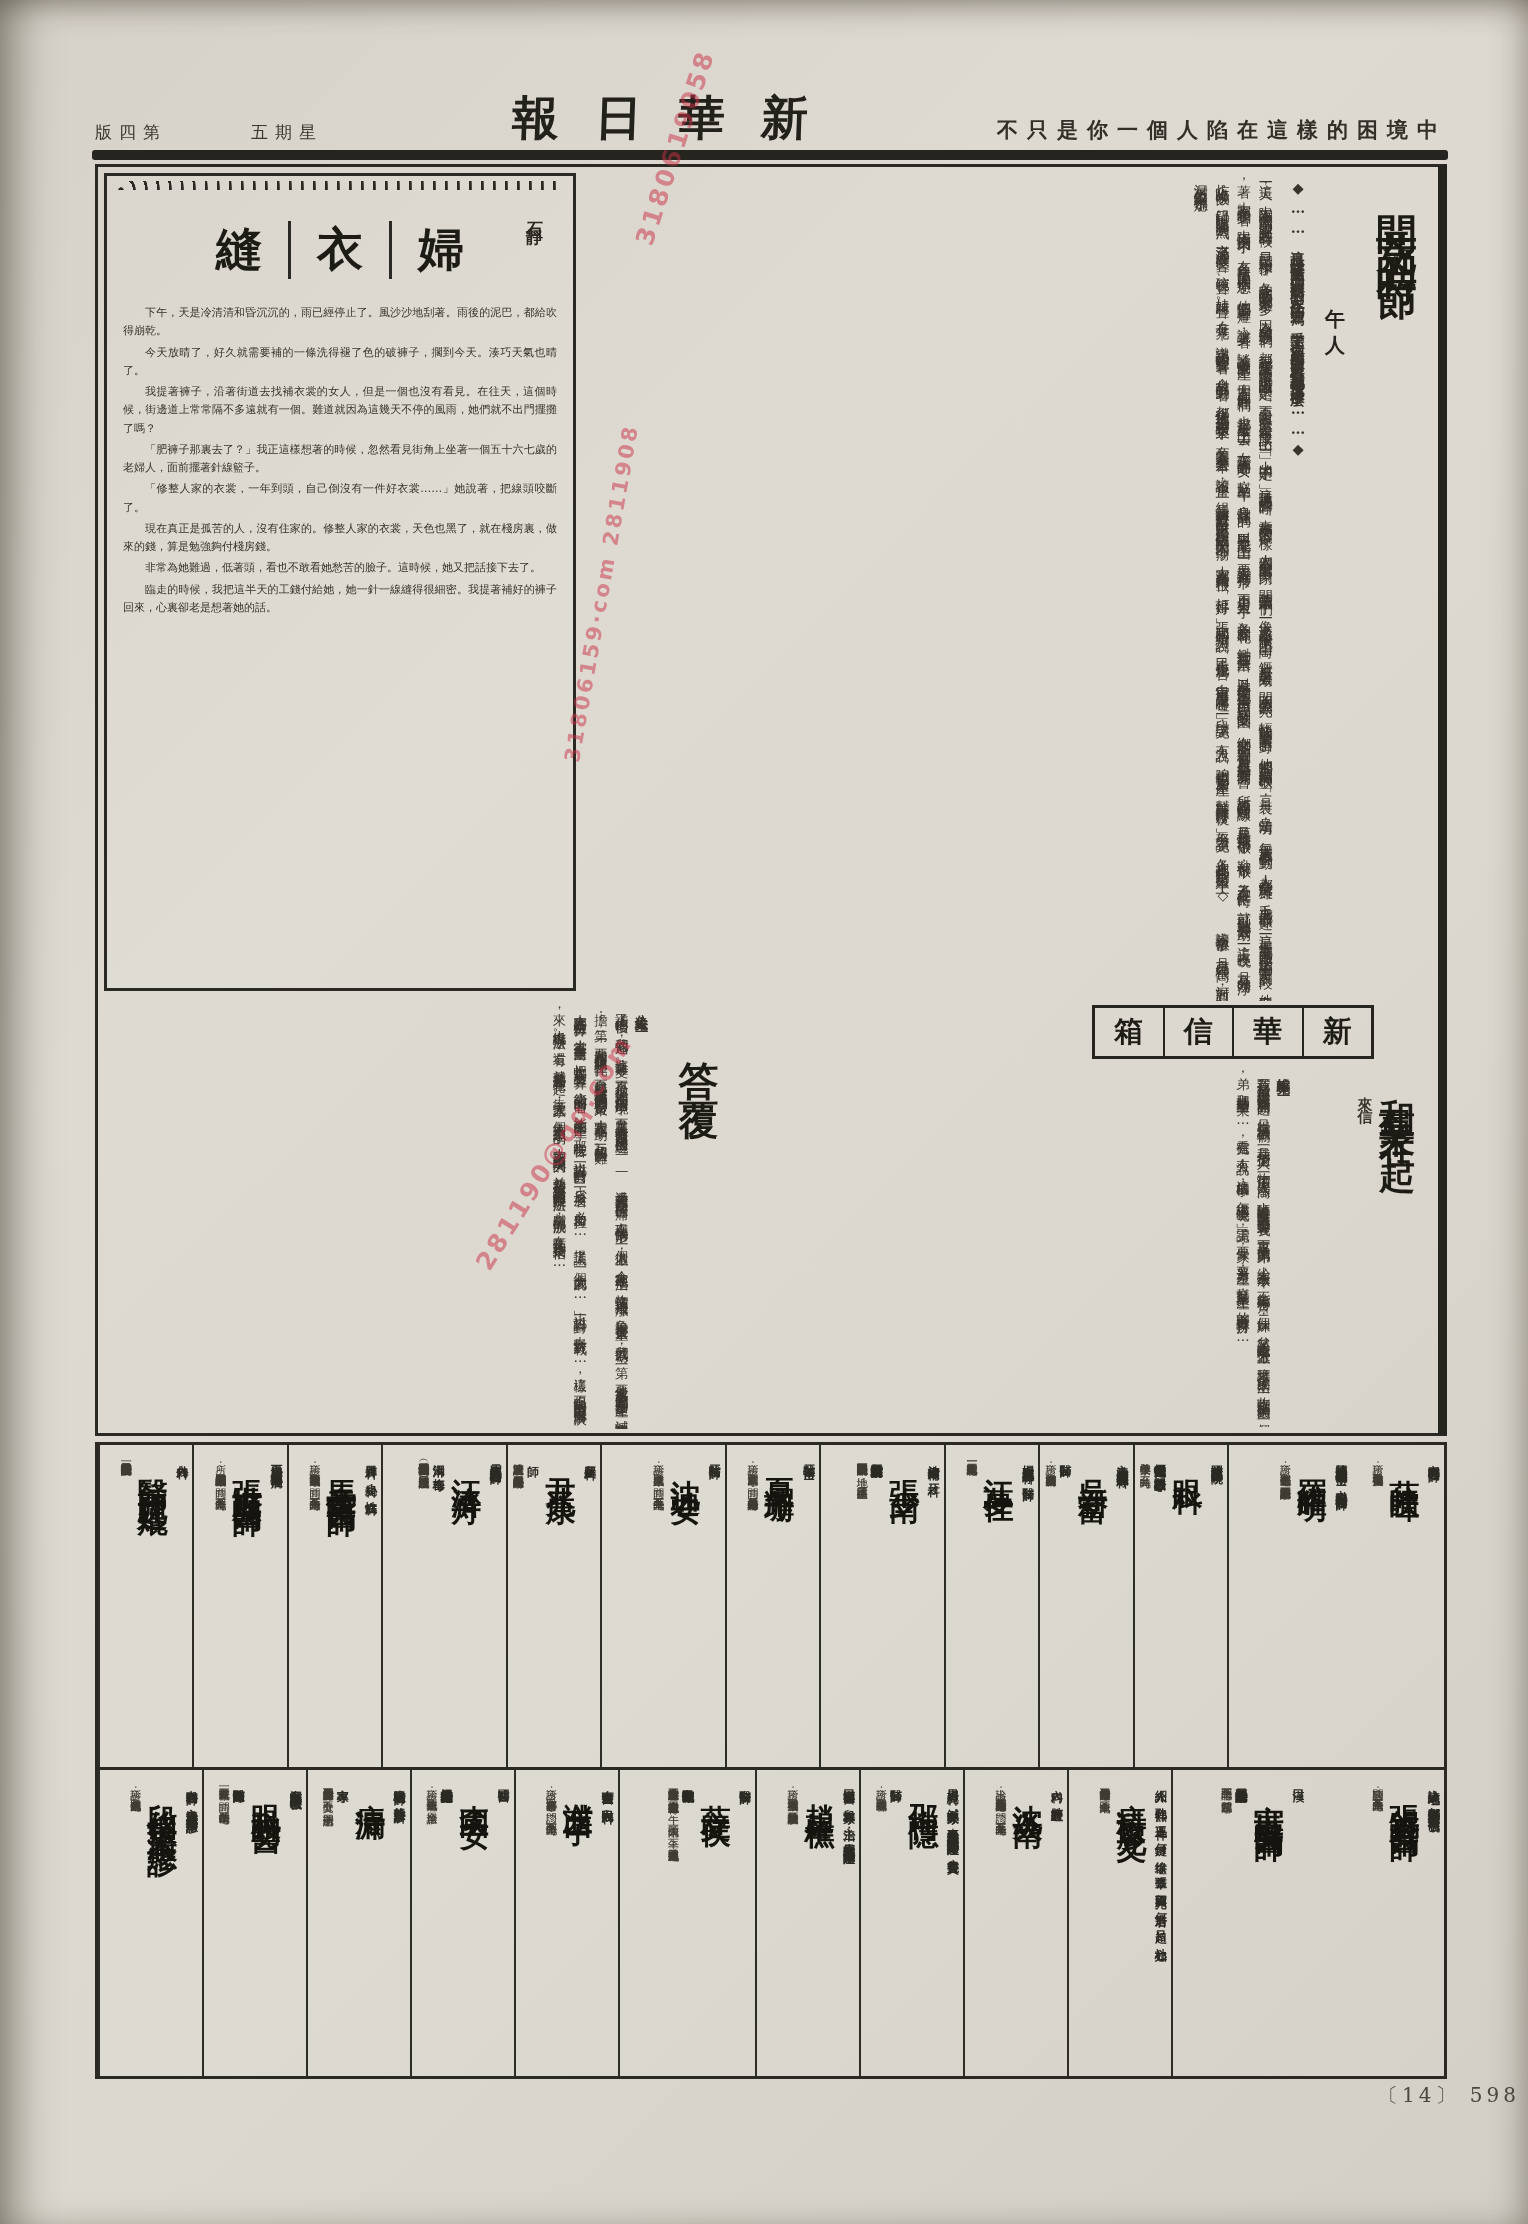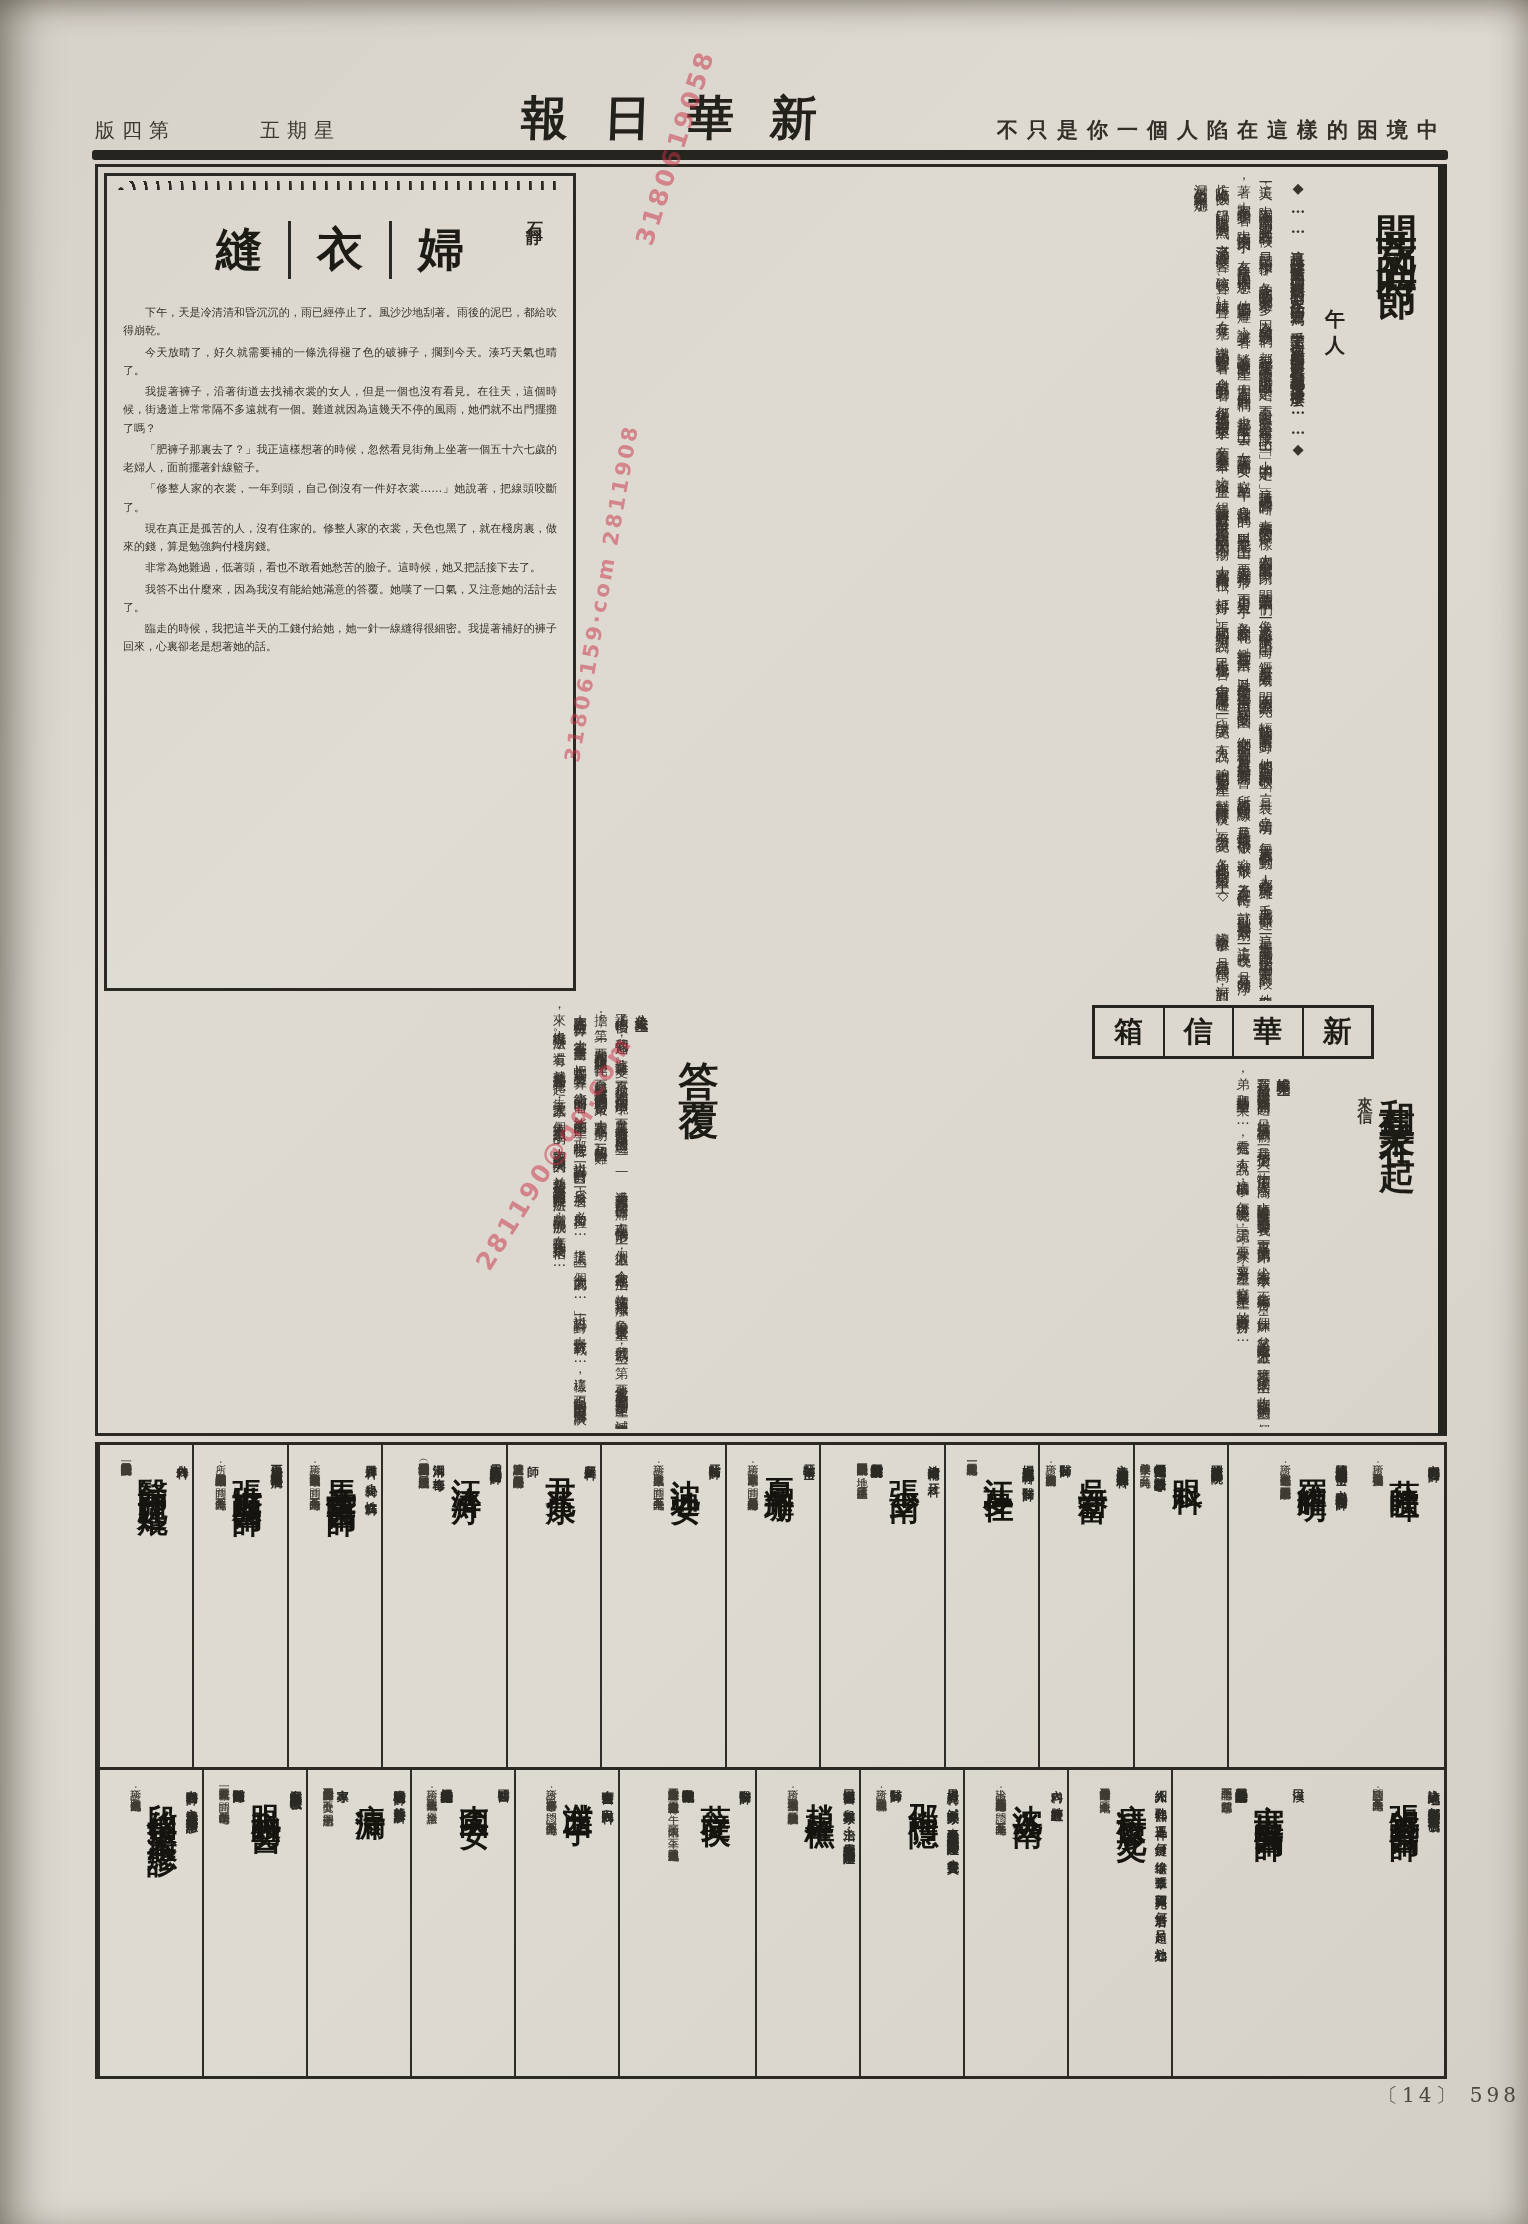--- a/index.html
+++ b/index.html
@@ -1,21 +1,21 @@
 <!DOCTYPE html>
 <html><head>
 <meta charset="utf-8">
 <style>
   html,body{margin:0;padding:0;}
   body{width:1528px;height:2224px;background:#c9c5bc;font-family:"DejaVu Serif","Liberation Serif",serif;color:#34322c;}
   .page{position:relative;width:1528px;height:2224px;background:linear-gradient(135deg,#d6d2c9 0%,#dedad2 30%,#dcd8cf 60%,#d3cfc6 100%);overflow:hidden;
         box-shadow:inset 34px 0 46px -22px rgba(62,56,44,.6), inset -22px 0 34px -18px rgba(62,56,44,.42), inset 0 26px 30px -20px rgba(62,56,44,.35);}
   
   .masthead{position:absolute;left:95px;top:78px;width:1352px;height:72px;display:flex;align-items:flex-end;justify-content:space-between;}
-  .mh-left{display:flex;gap:84px;font-size:20px;letter-spacing:7px;color:#3b3831;padding-bottom:6px;}
+  .mh-left{display:flex;gap:84px;font-size:17px;letter-spacing:7px;color:#3b3831;padding-bottom:6px;}
   .mh-title{font-size:47px;font-weight:900;letter-spacing:36px;color:#23211b;text-indent:36px;transform:skewX(-2deg);}
   .mh-date{font-size:21px;font-weight:bold;letter-spacing:9px;color:#322f28;padding-bottom:6px;}
   .mh-bar{position:absolute;left:92px;top:150px;width:1356px;height:10px;background:#26241e;border-radius:3px;}
   
   .frame{position:absolute;left:95px;top:164px;width:1352px;height:1272px;border:3px solid #2b2923;border-right:9px solid #26241f;box-sizing:border-box;}
   .vt{writing-mode:vertical-rl;text-orientation:upright;overflow:hidden;position:absolute;color:#38352e;}
   .vt span{display:block;}
   
   .kaihuang{right:4px;top:6px;width:846px;height:828px;font-size:14px;line-height:1.55;letter-spacing:2px;}
   .kh-title{font-size:41px;font-weight:bold;letter-spacing:16px;color:#1d1b15;margin:10px 6px 0 14px;}
@@ -95,21 +95,20 @@
         <span class="sew-author">石靜</span>
       </div>
       <div class="sew-body">
         <p>下午，天是冷清清和昏沉沉的，雨已經停止了。風沙沙地刮著。雨後的泥巴，都給吹得崩乾。</p>
         <p>今天放晴了，好久就需要補的一條洗得褪了色的破褲子，擱到今天。湊巧天氣也晴了。</p>
         <p>我提著褲子，沿著街道去找補衣裳的女人，但是一個也沒有看見。在往天，這個時候，街邊道上常常隔不多遠就有一個。難道就因為這幾天不停的風雨，她們就不出門擺攤了嗎？</p>
         <p>「肥褲子那裏去了？」我正這樣想著的時候，忽然看見街角上坐著一個五十六七歲的老婦人，面前擺著針線籃子。</p>
         <p>「修整人家的衣裳，一年到頭，自己倒沒有一件好衣裳……」她說著，把線頭咬斷了。</p>
         <p>現在真正是孤苦的人，沒有住家的。修整人家的衣裳，天色也黑了，就在棧房裏，做來的錢，算是勉強夠付棧房錢。</p>
         <p>非常為她難過，低著頭，看也不敢看她愁苦的臉子。這時候，她又把話接下去了。</p>
-        <p>我答不出什麼來，因為我沒有能給她滿意的答覆。她嘆了一口氣，又注意她的活計去了。</p>
         <p>臨走的時候，我把這半天的工錢付給她，她一針一線縫得很細密。我提著補好的褲子回來，心裏卻老是想著她的話。</p>
       </div>
     </div>
 
     <div class="nx-box">
       <span>新</span>
       <span>華</span>
       <span>信</span>
       <span>箱</span>
     </div>

